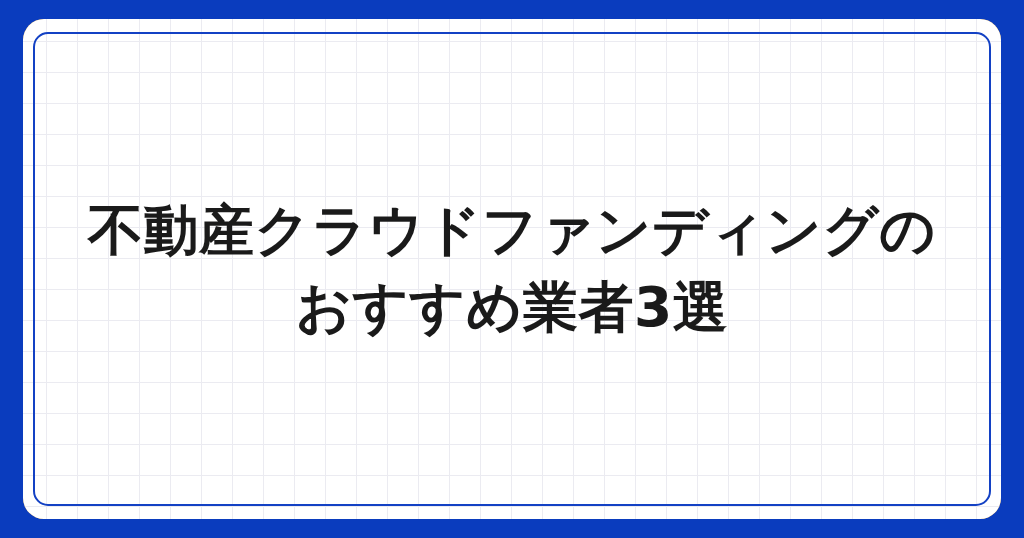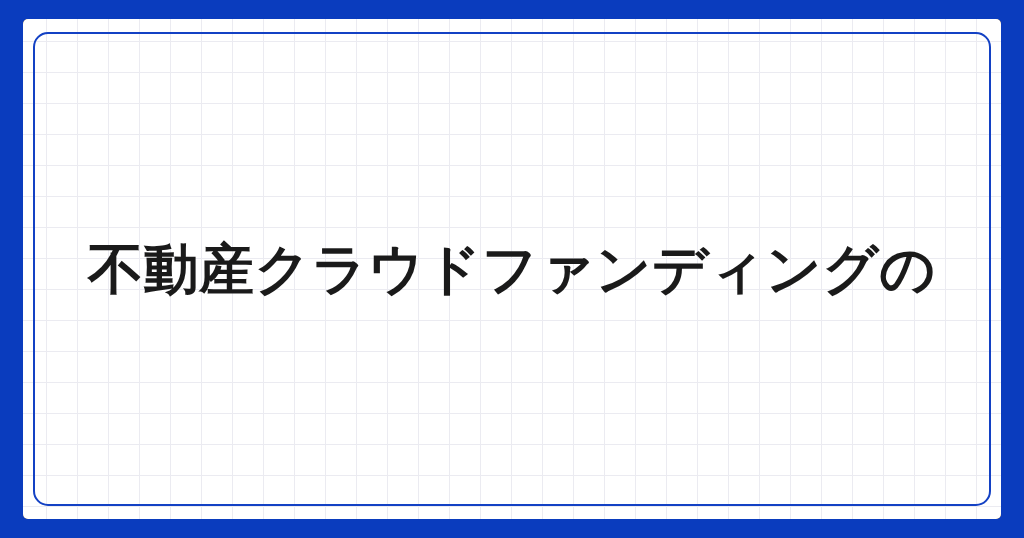--- a/index.html
+++ b/index.html
@@ -24,21 +24,21 @@
   }
 
   
   .panel {
     position: absolute;
     left: 23px;
     top: 19px;
     right: 23px;
     bottom: 19px;
     background: #a16207;
-    border-radius: 5px;
+    border-radius: 21px;
     overflow: hidden;
   }
 
   
   .grid {
     position: absolute;
     inset: 0;
     background-color: #ffffff;
     background-image:
       linear-gradient(to right,  #ebebf1 1.5px, transparent 1.5px),
@@ -88,16 +88,17 @@
 <div class="thumbnail">
 
   <div class="panel">
 
     <div class="grid"></div>
 
     <div class="inner-frame"></div>
 
     <div class="headline">
       <span class="headline-line">不動産クラウドファンディングの</span>
+      <span class="headline-line">おすすめ業者3選</span>
     </div>
 
   </div>
 </div>
 
 </body></html>

